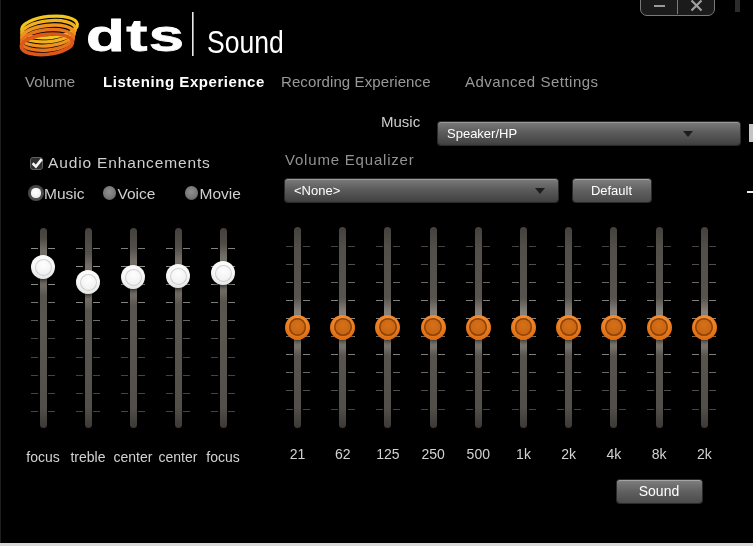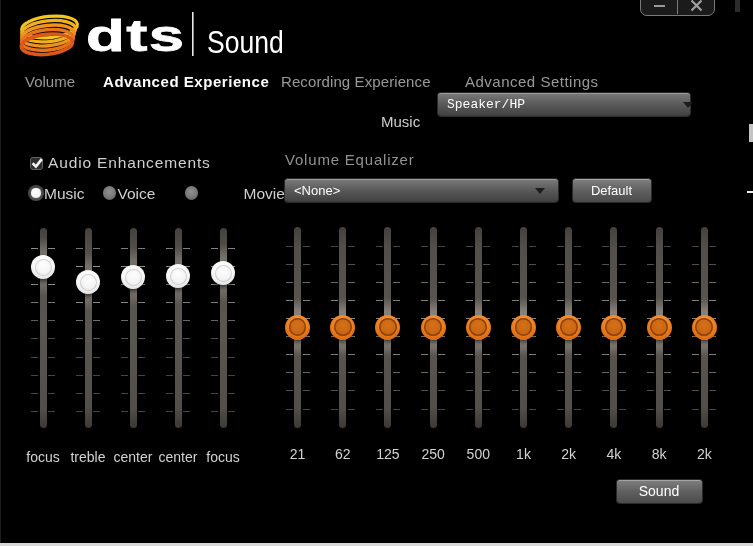--- a/index.html
+++ b/index.html
@@ -50,41 +50,41 @@
 
 <div class="abs" style="left:640px;top:-10px;width:73px;height:24px;background:#1b1b1b;
 border:1px solid #7a7a7a;border-radius:0 0 7px 7px;"></div>
 <div class="abs" style="left:677px;top:-10px;width:1px;height:24px;background:#7a7a7a;"></div>
 <div class="abs" style="left:654px;top:4.5px;width:10.5px;height:2px;background:#9a9a9a;"></div>
 <svg class="abs" style="left:690px;top:-1px" width="13" height="13" viewBox="0 0 13 13">
 <path d="M1.5 1.5 L11.5 11.5 M11.5 1.5 L1.5 11.5" stroke="#a0a0a0" stroke-width="2.2"></path>
   </svg>
 
 <div class="tab" style="left:25px;">Volume</div>
-<div class="tab" style="left:103px;color:#fff;font-weight:bold;letter-spacing:0.55px;">Advanced Experience</div>
+<div class="tab" style="left:103px;color:#fff;font-weight:bold;letter-spacing:0.55px;">Listening Experience</div>
 <div class="tab" style="left:281px;letter-spacing:0.1px;">Recording Experience</div>
 <div class="tab" style="left:465px;letter-spacing:0.5px;">Advanced Settings</div>
 <div class="lbl" style="left:381px;top:113px;font-size:15px;color:#cdcdcd;">Music</div>
-<div class="ddown" style="left:438px;top:93px;width:252px;font-family:Liberation Mono, monospace;">
+<div class="ddown" style="left:438px;top:122px;width:302px;">
 <div class="txt">Speaker/HP</div>
     <div class="arrow" style="left:245px;top:9px;"></div>
   </div>
 <div class="abs" style="left:30px;top:156.5px;width:11px;height:11px;background:#2d2d2d;
 border:1.5px solid #5f5f5f;border-radius:3px;"></div>
 <svg class="abs" style="left:30px;top:155.5px" width="15" height="15" viewBox="0 0 15 15">
 <path d="M2.6 7.3 L5.9 10.6 L11.8 3.2" stroke="#f2f2f2" stroke-width="2.7" fill="none"></path>
   </svg>
 <div class="lbl" style="left:48px;top:154px;font-size:15.5px;letter-spacing:0.85px;color:#cfcfcf;">Audio Enhancements</div>
 <div class="abs" style="left:28.2px;top:185.2px;width:15.6px;height:15.6px;border-radius:50%;background:radial-gradient(circle at 50% 58%, #5e5e5e 0%, #4a4a4a 55%, #303030 100%);"></div>
 <div class="abs" style="left:31.4px;top:188.4px;width:9.2px;height:9.2px;border-radius:50%;background:radial-gradient(circle at 46% 40%, #ffffff 0%, #f2f2f2 60%, #dcdcdc 100%);"></div>
 <div class="lbl" style="left:44px;top:185px;font-size:15.5px;color:#cfcfcf;">Music</div>
 <div class="abs" style="left:102.9px;top:186.4px;width:13.2px;height:13.2px;border-radius:50%;background:radial-gradient(circle at 48% 42%, #909090 0%, #787878 55%, #4e4e4e 100%);"></div>
 <div class="lbl" style="left:117.5px;top:185px;font-size:15.5px;color:#cfcfcf;">Voice</div>
 <div class="abs" style="left:184.9px;top:186.4px;width:13.2px;height:13.2px;border-radius:50%;background:radial-gradient(circle at 48% 42%, #909090 0%, #787878 55%, #4e4e4e 100%);"></div>
-<div class="lbl" style="left:199.5px;top:185px;font-size:15.5px;color:#cfcfcf;margin-left:44px;">Movie</div>
+<div class="lbl" style="left:199.5px;top:185px;font-size:15.5px;color:#cfcfcf;">Movie</div>
 <div class="lbl" style="left:285px;top:150.5px;font-size:15px;letter-spacing:0.8px;color:#929292;">Volume Equalizer</div>
 <div class="ddown" style="left:285px;top:178.5px;width:273px;">
 <div class="txt">&lt;None&gt;</div>
     <div class="arrow" style="left:250px;top:9px;"></div>
   </div>
 <div class="btn" style="left:572.5px;top:178.5px;width:78px;line-height:23px;">Default</div>
 <div class="tick" style="left:31.0px;top:248.2px;background:rgb(141,137,131)"></div>
 <div class="tick" style="left:48.0px;top:248.2px;background:rgb(141,137,131)"></div>
 <div class="tick" style="left:31.0px;top:266.2px;background:rgb(150,147,140)"></div>
 <div class="tick" style="left:48.0px;top:266.2px;background:rgb(150,147,140)"></div>

